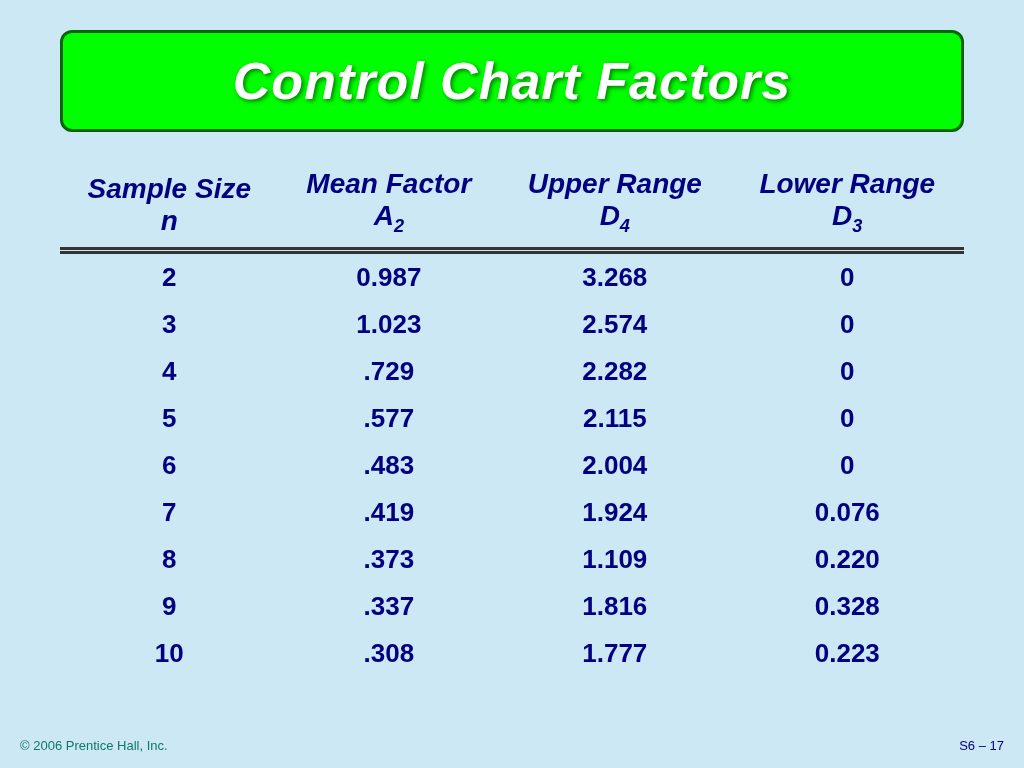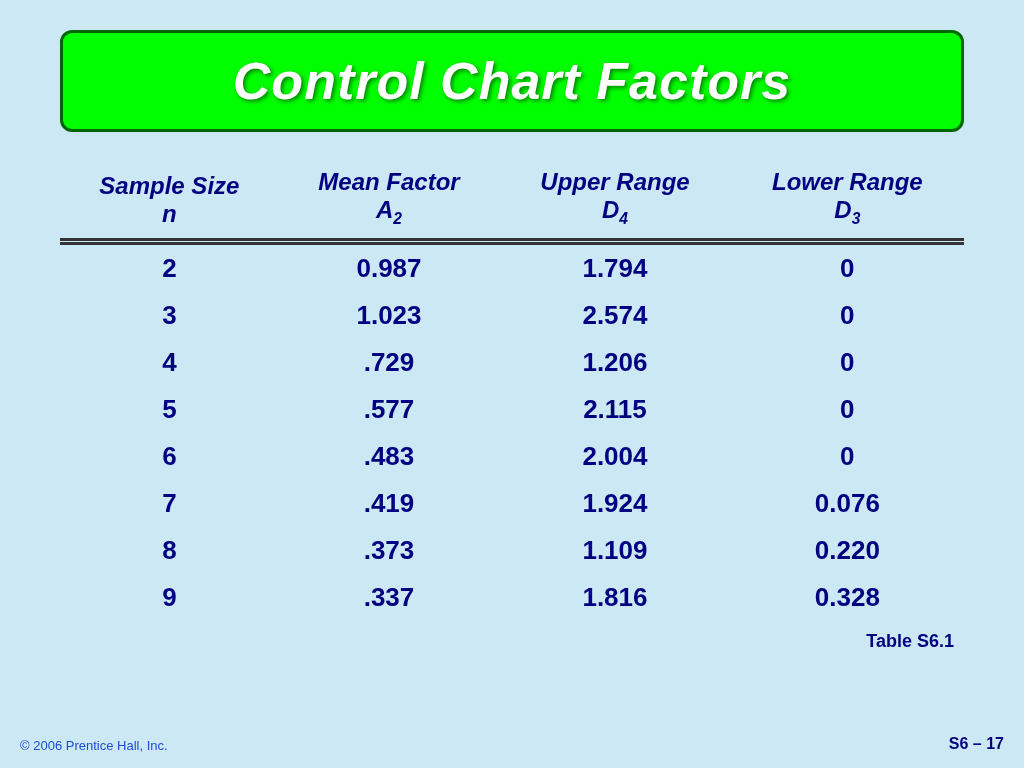--- a/index.html
+++ b/index.html
@@ -42,21 +42,21 @@
     .table-container {
       width: 100%;
     }
 
     table {
       width: 100%;
       border-collapse: collapse;
     }
 
     thead tr th {
-      font-size: 24px;
+      font-size: 28px;
       font-weight: bold;
       font-style: italic;
       color: #000080;
       text-align: center;
       padding: 6px 10px 10px 10px;
       vertical-align: bottom;
     }
 
     tbody tr td {
       font-size: 26px;
@@ -64,31 +64,31 @@
       color: #000080;
       text-align: center;
       padding: 8px 10px;
     }
 
     .footer {
       position: absolute;
       bottom: 15px;
       left: 20px;
       font-size: 13px;
-      color: #1d4ed8;
+      color: #0f766e;
       font-weight: normal;
     }
 
     .footer-right {
       position: absolute;
       bottom: 15px;
       right: 20px;
-      font-size: 16px;
+      font-size: 13px;
       color: #000080;
-      font-weight: bold;
+      font-weight: normal;
       margin-top: 21px;
     }
 
     .table-ref {
       text-align: right;
       font-size: 18px;
       font-weight: bold;
       color: #000080;
       margin-top: 10px;
       padding-right: 10px;
@@ -123,33 +123,33 @@
         </th>
       </tr>
       <tr>
         <td colspan="4" style="padding:0; border-top: 3px solid #333; border-bottom: 3px solid #333; height:4px;"></td>
       </tr>
     </thead>
     <tbody id="table-body">
     <tr>
       <td>2</td>
       <td>0.987</td>
-      <td>1.794</td>
+      <td>3.268</td>
       <td>0</td>
     </tr>
         <tr>
       <td>3</td>
       <td>1.023</td>
       <td>2.574</td>
       <td>0</td>
     </tr>
         <tr>
       <td>4</td>
       <td>.729</td>
-      <td>1.206</td>
+      <td>2.282</td>
       <td>0</td>
     </tr>
         <tr>
       <td>5</td>
       <td>.577</td>
       <td>2.115</td>
       <td>0</td>
     </tr>
         <tr>
       <td>6</td>
@@ -168,19 +168,24 @@
       <td>.373</td>
       <td>1.109</td>
       <td>0.220</td>
     </tr>
         <tr>
       <td>9</td>
       <td>.337</td>
       <td>1.816</td>
       <td>0.328</td>
     </tr>
+        <tr>
+      <td>10</td>
+      <td>.308</td>
+      <td>1.777</td>
+      <td>0.223</td>
+    </tr>
       </tbody>
   </table>
-  <div class="table-ref">Table S6.1</div>
 </div>
 
 <div class="footer">© 2006 Prentice Hall, Inc.</div>
 <div class="footer-right">S6 – 17</div>
 
 </body></html>

